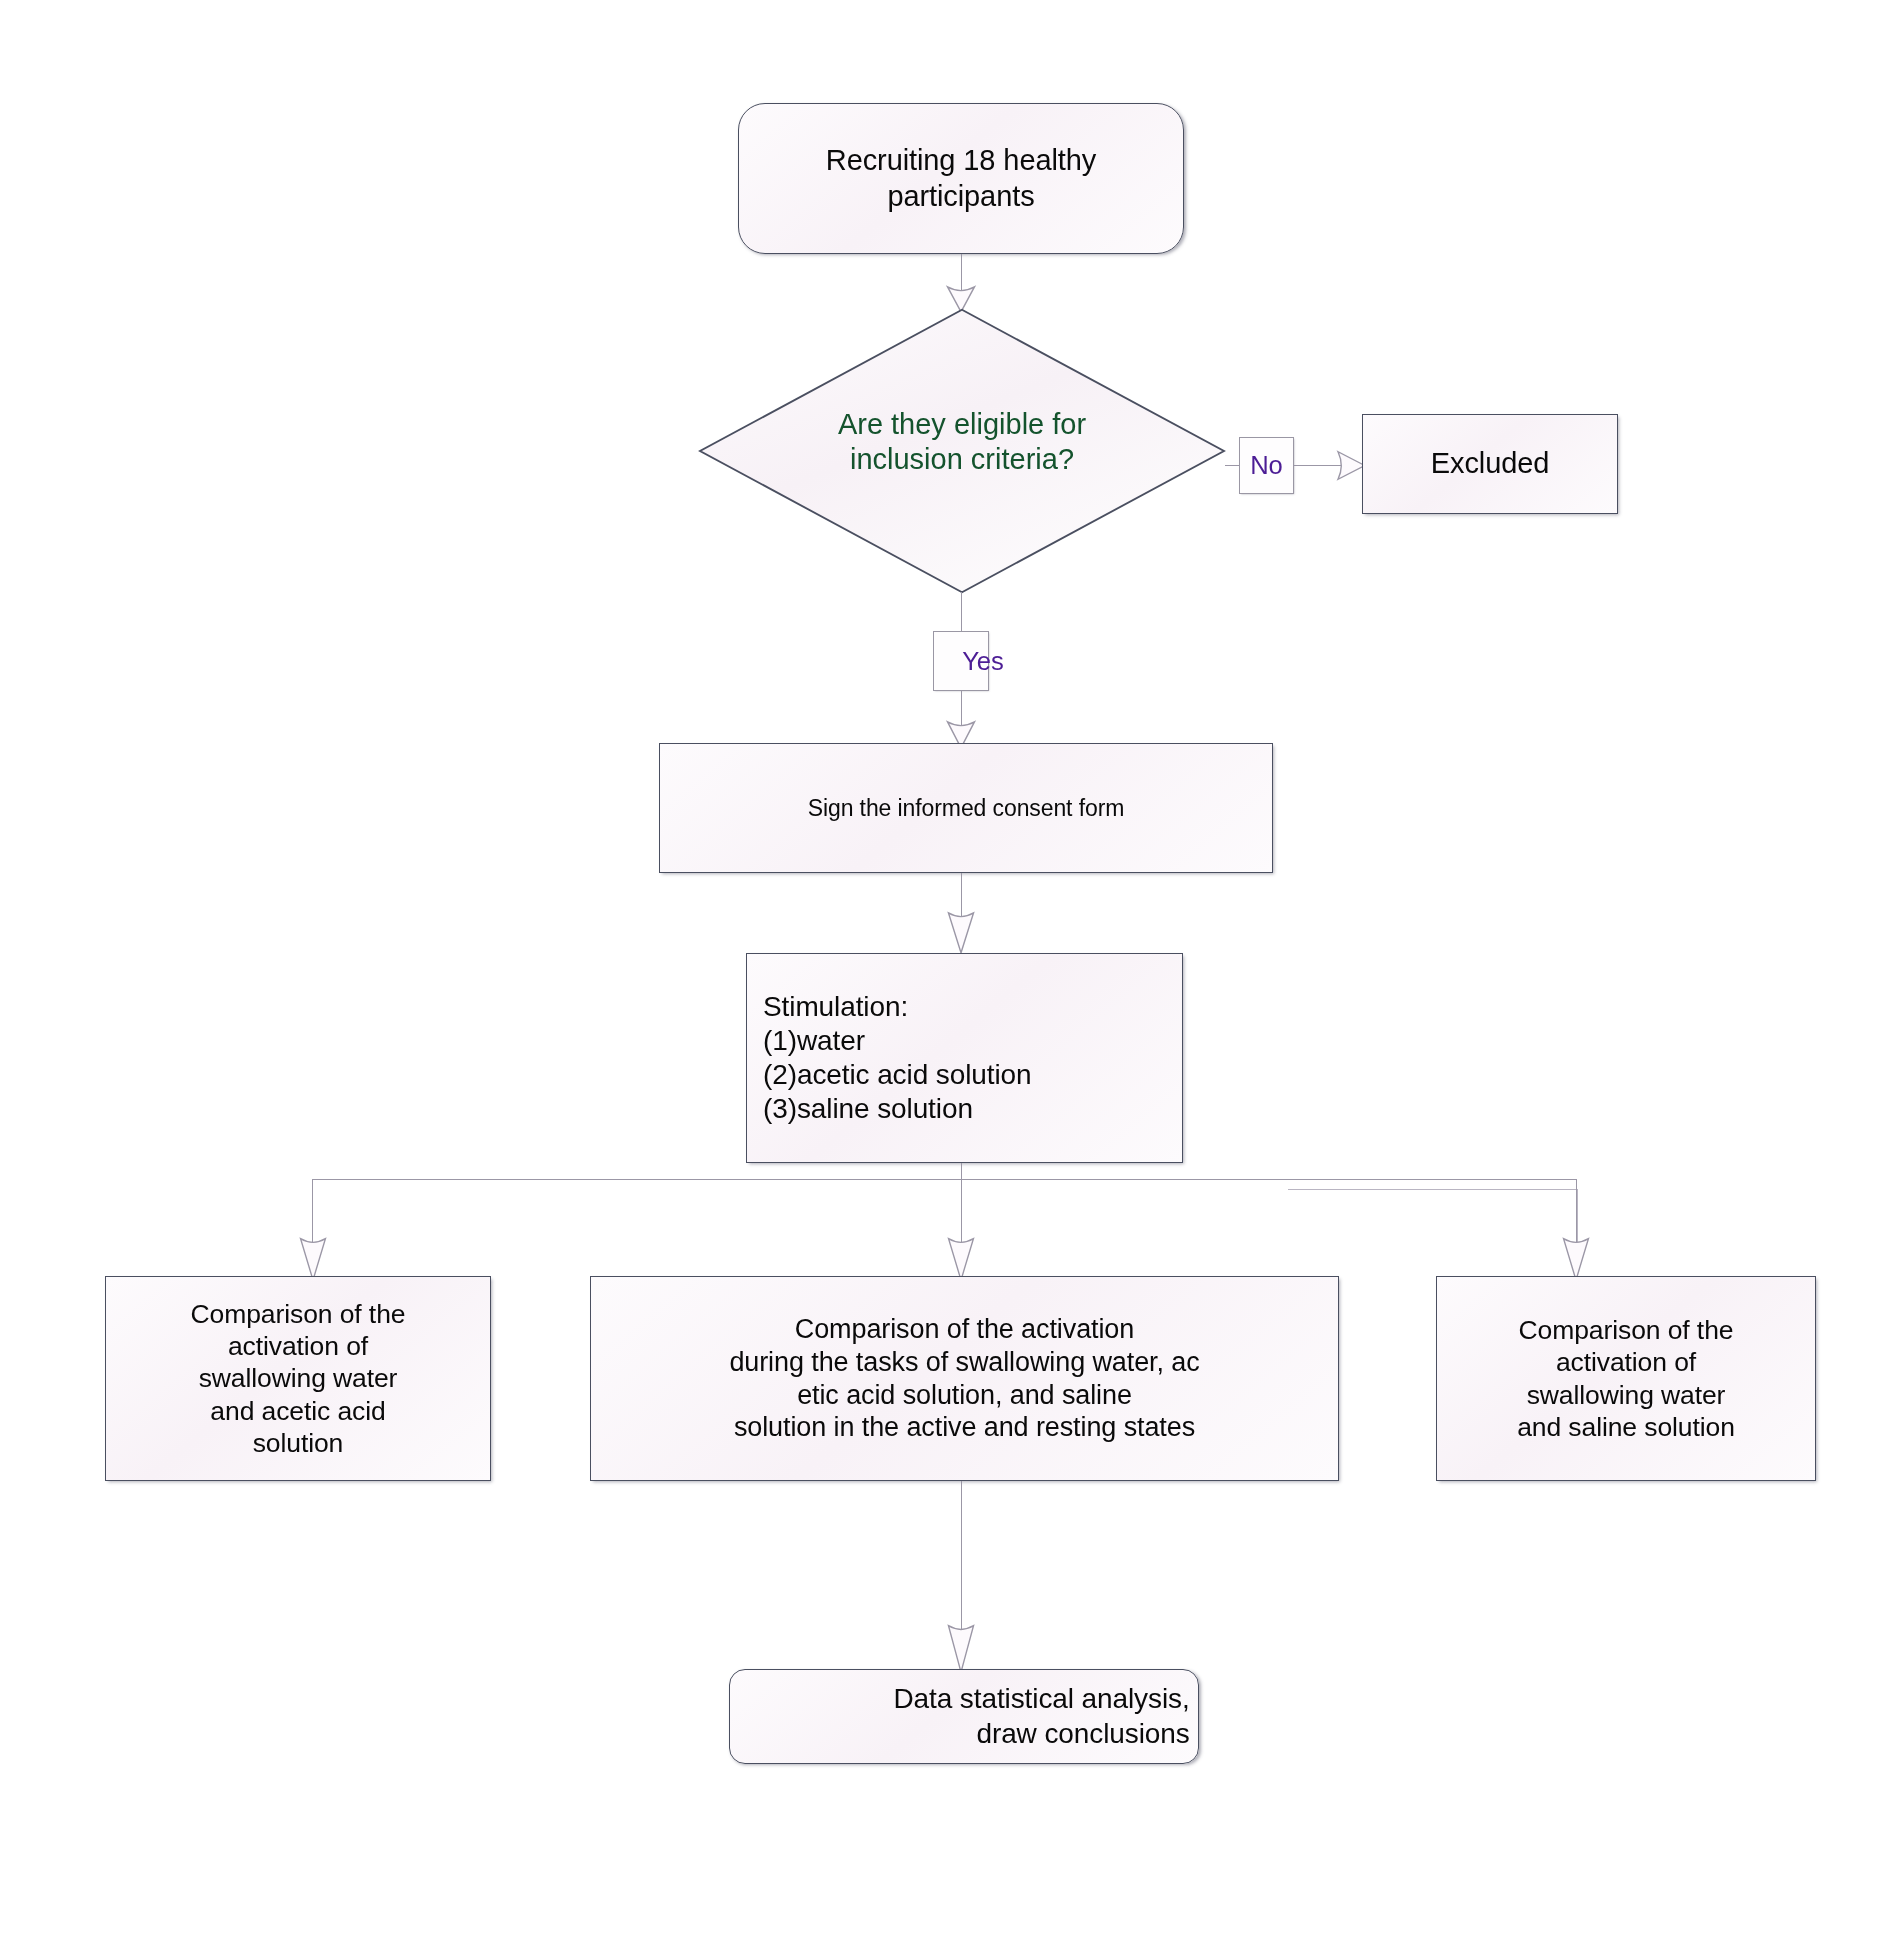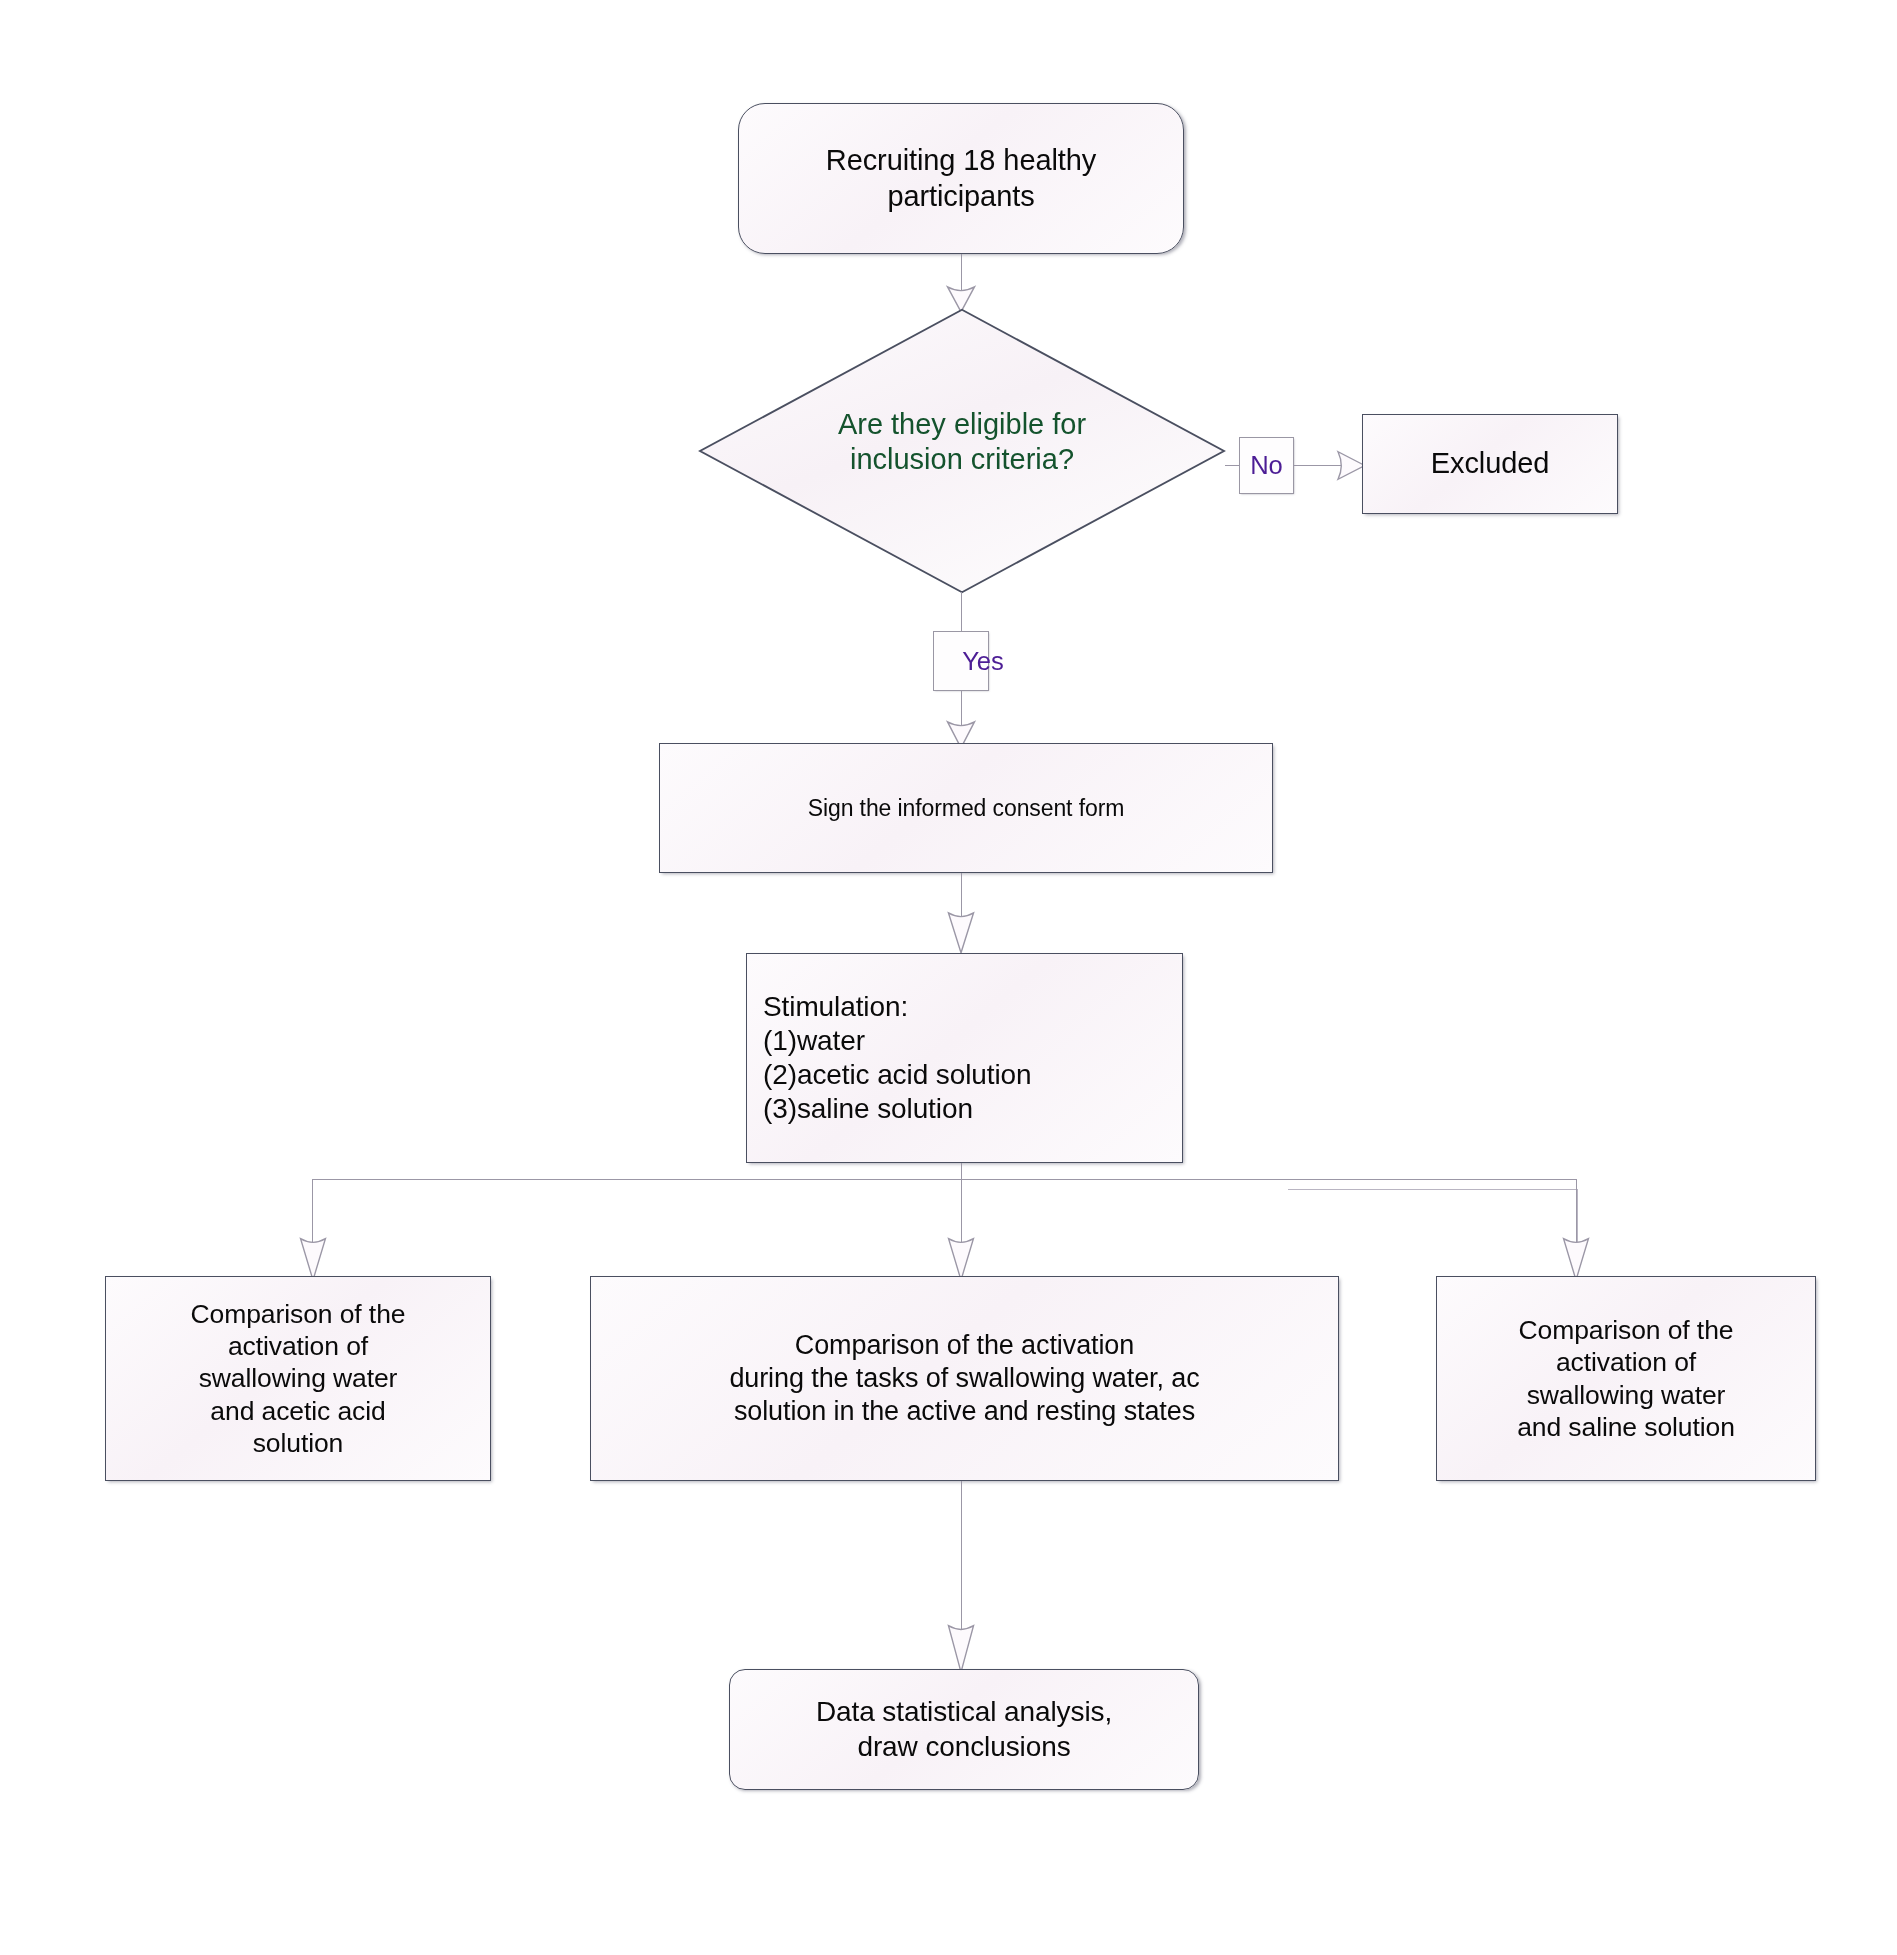--- a/index.html
+++ b/index.html
@@ -191,39 +191,40 @@
       <div>swallowing water</div>
       <div>and acetic acid</div>
       <div>solution</div>
     </div>
   </div>
 
   <div class="node fs-cmpmid" style="left:590px; top:1276px; width:749px; height:205px;">
     <div class="txt">
       <div>Comparison of the activation</div>
       <div>during the tasks of swallowing water, ac</div>
+      <div>etic acid solution, and saline</div>
       <div>solution in the active and resting states</div>
     </div>
   </div>
 
   <div class="node fs-cmp" style="left:1436px; top:1276px; width:380px; height:205px;">
     <div class="txt">
       <div>Comparison of the</div>
       <div>activation of</div>
       <div>swallowing water</div>
       <div>and saline solution</div>
     </div>
   </div>
 
   <div class="vline" style="left:961px; top:1481px; height:177px;"></div>
   <svg class="arrow" style="left:942px; top:1622px; width:38px; height:51px;" viewBox="0 0 82 110">
     <path d="M41 108 L14 8 Q41 24 68 8 Z" fill="#fdfafd" stroke="#9b97a6" stroke-width="3"></path>
   </svg>
 
-  <div class="node rounded fs-final" style="left:729px; top:1669px; width:470px; height:121px; border-radius:16px;">
+  <div class="node rounded fs-final" style="left:729px; top:1669px; width:470px; height:95px; border-radius:16px;text-align:right;">
     <div class="txt">
       <div>Data statistical analysis,</div>
       <div>draw conclusions</div>
     </div>
   </div>
 
 </div>
 
 
 </body></html>

